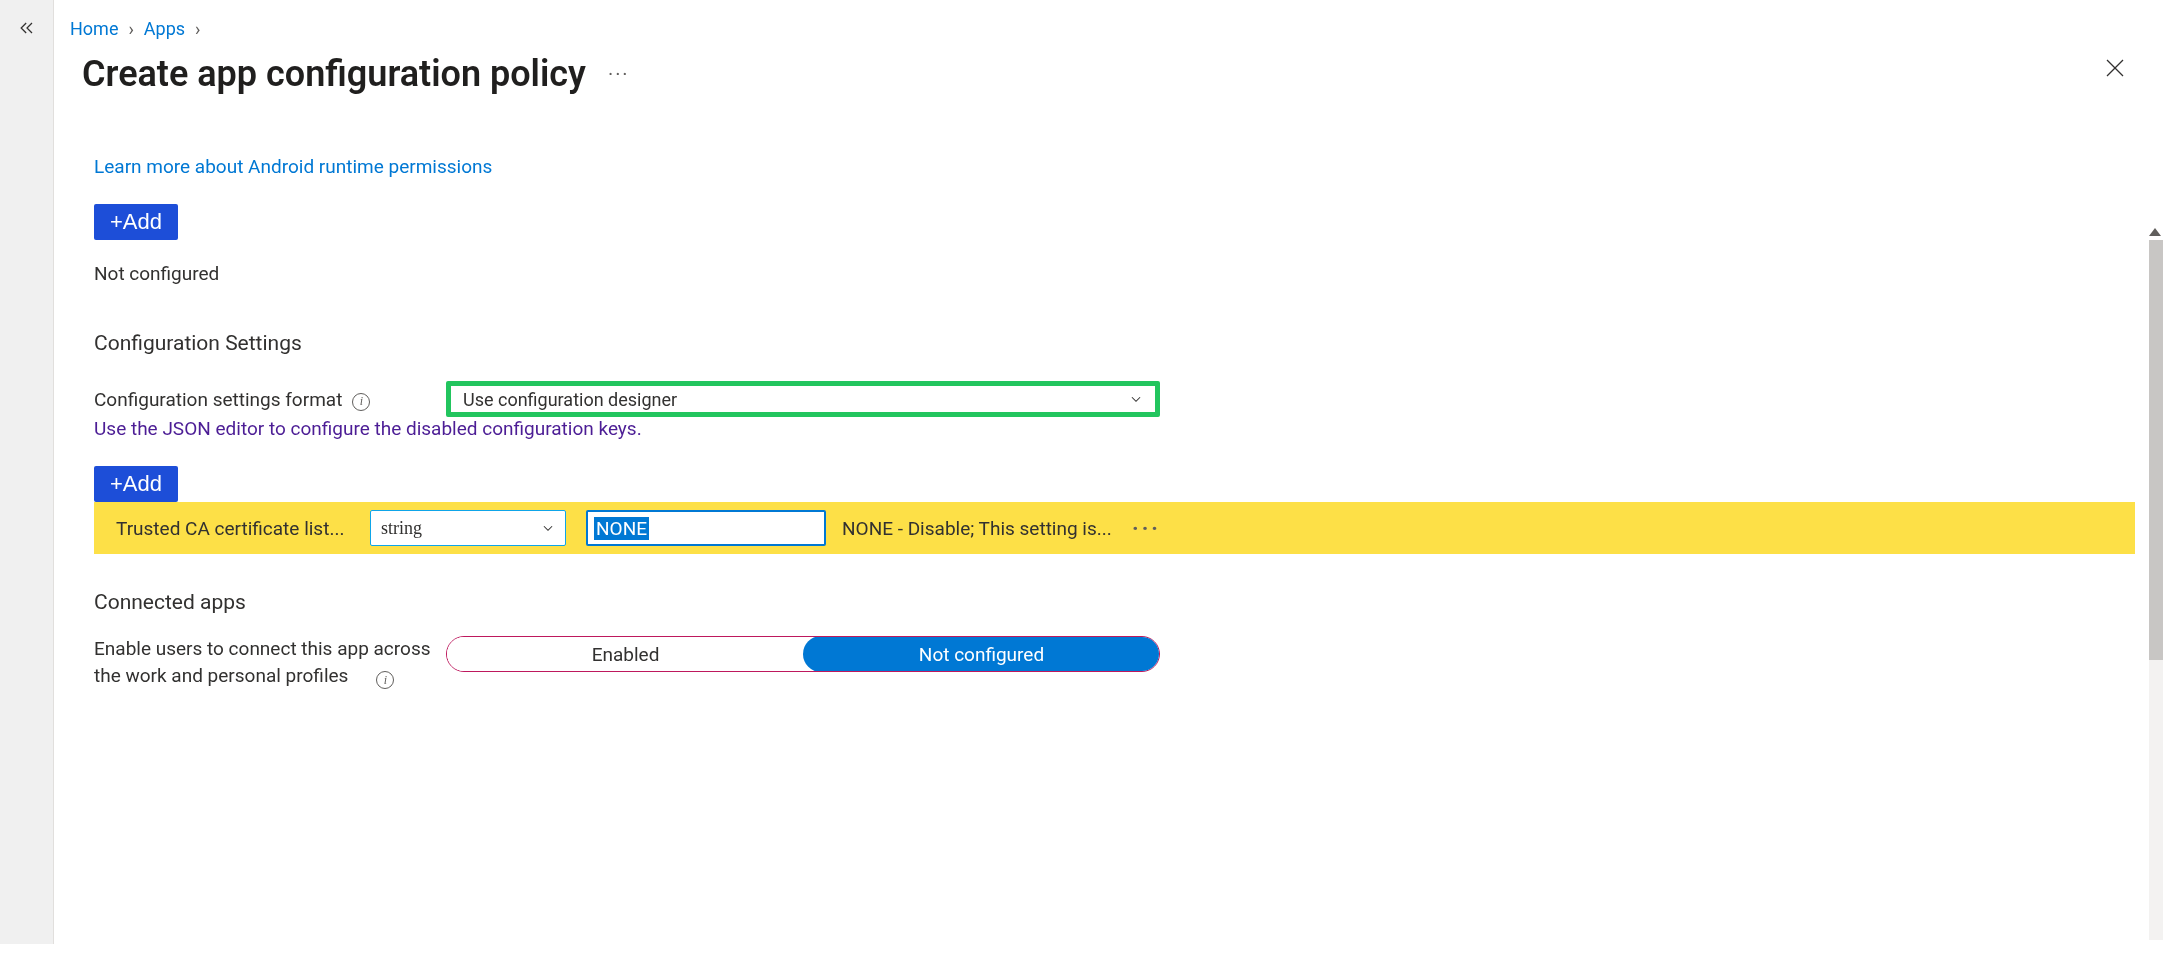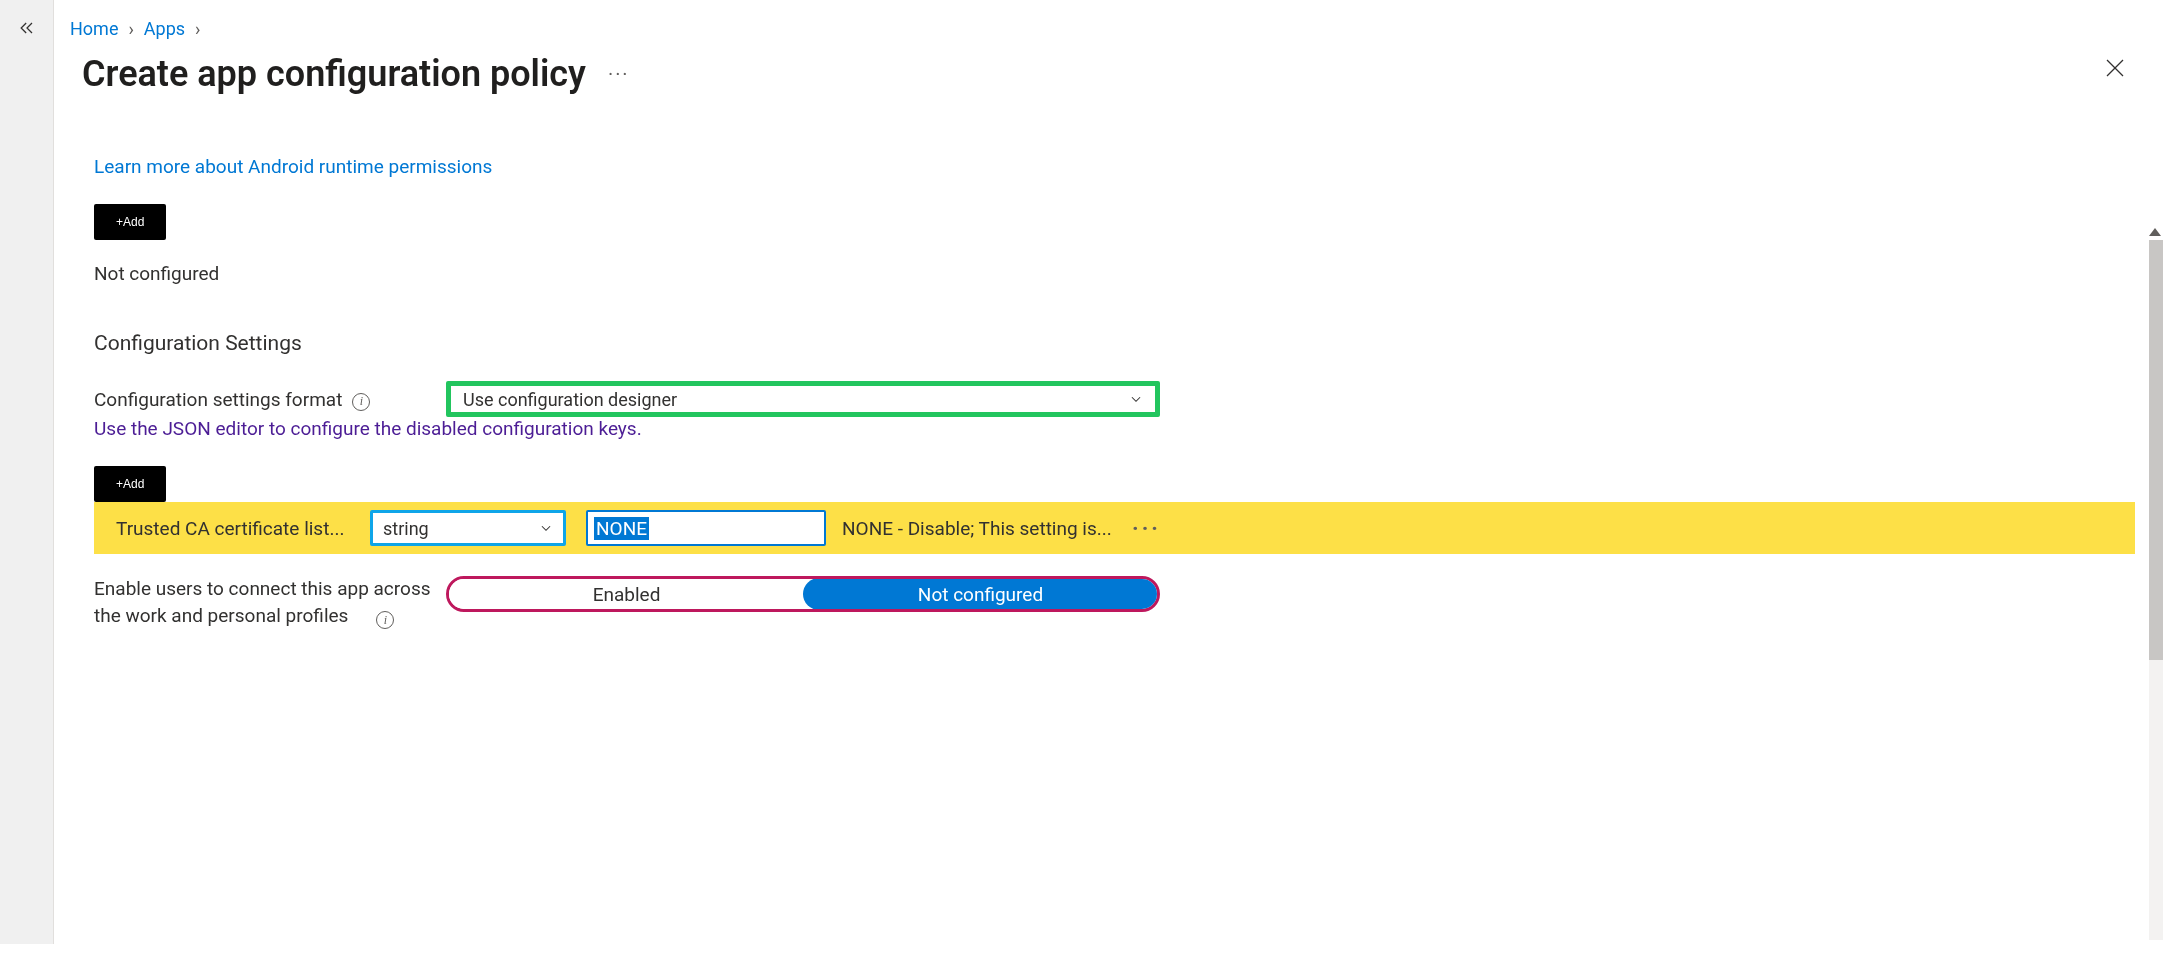--- a/index.html
+++ b/index.html
@@ -75,22 +75,22 @@
     height: 420px;
   }
   .scroll-arrow {
     position: absolute; right: 2px; width: 0; height: 0;
     border-left: 6px solid transparent; border-right: 6px solid transparent;
   }
   .content { padding-left: 12px; }
   .link { color: #0078d4; text-decoration: none; font-size: 19px; cursor: pointer; }
   .add-btn {
     display: inline-flex; align-items: center; justify-content: center;
-    background: #000000; color: #ffffff; border: none;
-    height: 36px; padding: 0 22px; font-size: 12px; cursor: pointer;
+    background: #1d4ed8; color: #ffffff; border: none;
+    height: 36px; padding: 0 16px; font-size: 22px; cursor: pointer;
     margin-top: 26px;
     border-radius: 2px;
   }
   .not-configured { margin-top: 22px; font-size: 19px; color: #323130; }
   .section-h { font-size: 21px; color: #323130; margin-top: 46px; }
   .row {
     display: flex; align-items: center; margin-top: 26px;
   }
   .row-label {
     width: 352px; font-size: 19px; color: #323130;
@@ -122,41 +122,42 @@
   .col-desc { width: 290px; }
   .col-act { width: 40px; }
   .table-row {
     display: flex; align-items: center;
     background: #fde047; height: 52px;
     padding-left: 22px;
   }
   .cell { font-size: 19px; color: #323130; white-space: nowrap; overflow: hidden; text-overflow: ellipsis; }
   .cell.col-key { padding-right: 10px; }
   .type-select {
-    width: 196px; height: 36px; border: 3px solid #0ea5e9;
+    width: 196px; height: 36px; border: 1px solid #0ea5e9;
     background: #ffffff; display: flex; align-items: center;
     justify-content: space-between; padding: 0 10px; cursor: pointer;
     border-radius: 2px;
+    font-family: Liberation Serif, serif;
   }
   .val-input {
     width: 240px; height: 36px; border: 2px solid #0078d4;
     background: #ffffff; padding: 0 6px; display: flex; align-items: center;
     border-radius: 2px; margin-left: 2px;
   }
   .val-input .sel { background: #0078d4; color: #ffffff; padding: 0 2px; font-size: 19px; }
   .row-more { color: #605e5c; font-size: 22px; letter-spacing: 3px; cursor: pointer; font-weight: bold; }
   .toggle-row {
     display: flex; align-items: flex-start; margin-top: 22px;
   }
   .toggle-label {
     width: 352px; font-size: 19px; color: #323130; line-height: 1.4;
   }
   .pill-group {
     display: flex; width: 714px; height: 36px;
-    border: 3px solid #be185d; border-radius: 18px; overflow: hidden;
+    border: 1px solid #be185d; border-radius: 18px; overflow: hidden;
   }
   .pill {
     flex: 1; display: flex; align-items: center; justify-content: center;
     font-size: 19px; cursor: pointer;
   }
   .pill.inactive { background: #ffffff; color: #323130; }
   .pill.active { background: #0078d4; color: #ffffff; border-radius: 18px; margin: -1px; }
 </style>
 </head>
 <body>
@@ -238,20 +239,21 @@
           <div class="val-input">
             <span class="sel">NONE</span>
           </div>
         </div>
         <div class="cell col-desc">NONE - Disable; This setting is...</div>
         <div class="col-act">
           <span class="row-more">···</span>
         </div>
       </div>
 
+      <div class="section-h" style="margin-top:36px">Connected apps</div>
 
       <div class="toggle-row">
         <div class="toggle-label">
           <span>Enable users to connect this app across</span><br>
           <span style="display:inline-flex;align-items:flex-end;gap:28px;">
             <span>the work and personal profiles</span>
             <span class="info-icon">i</span>
           </span>
         </div>
         <div class="pill-group">

